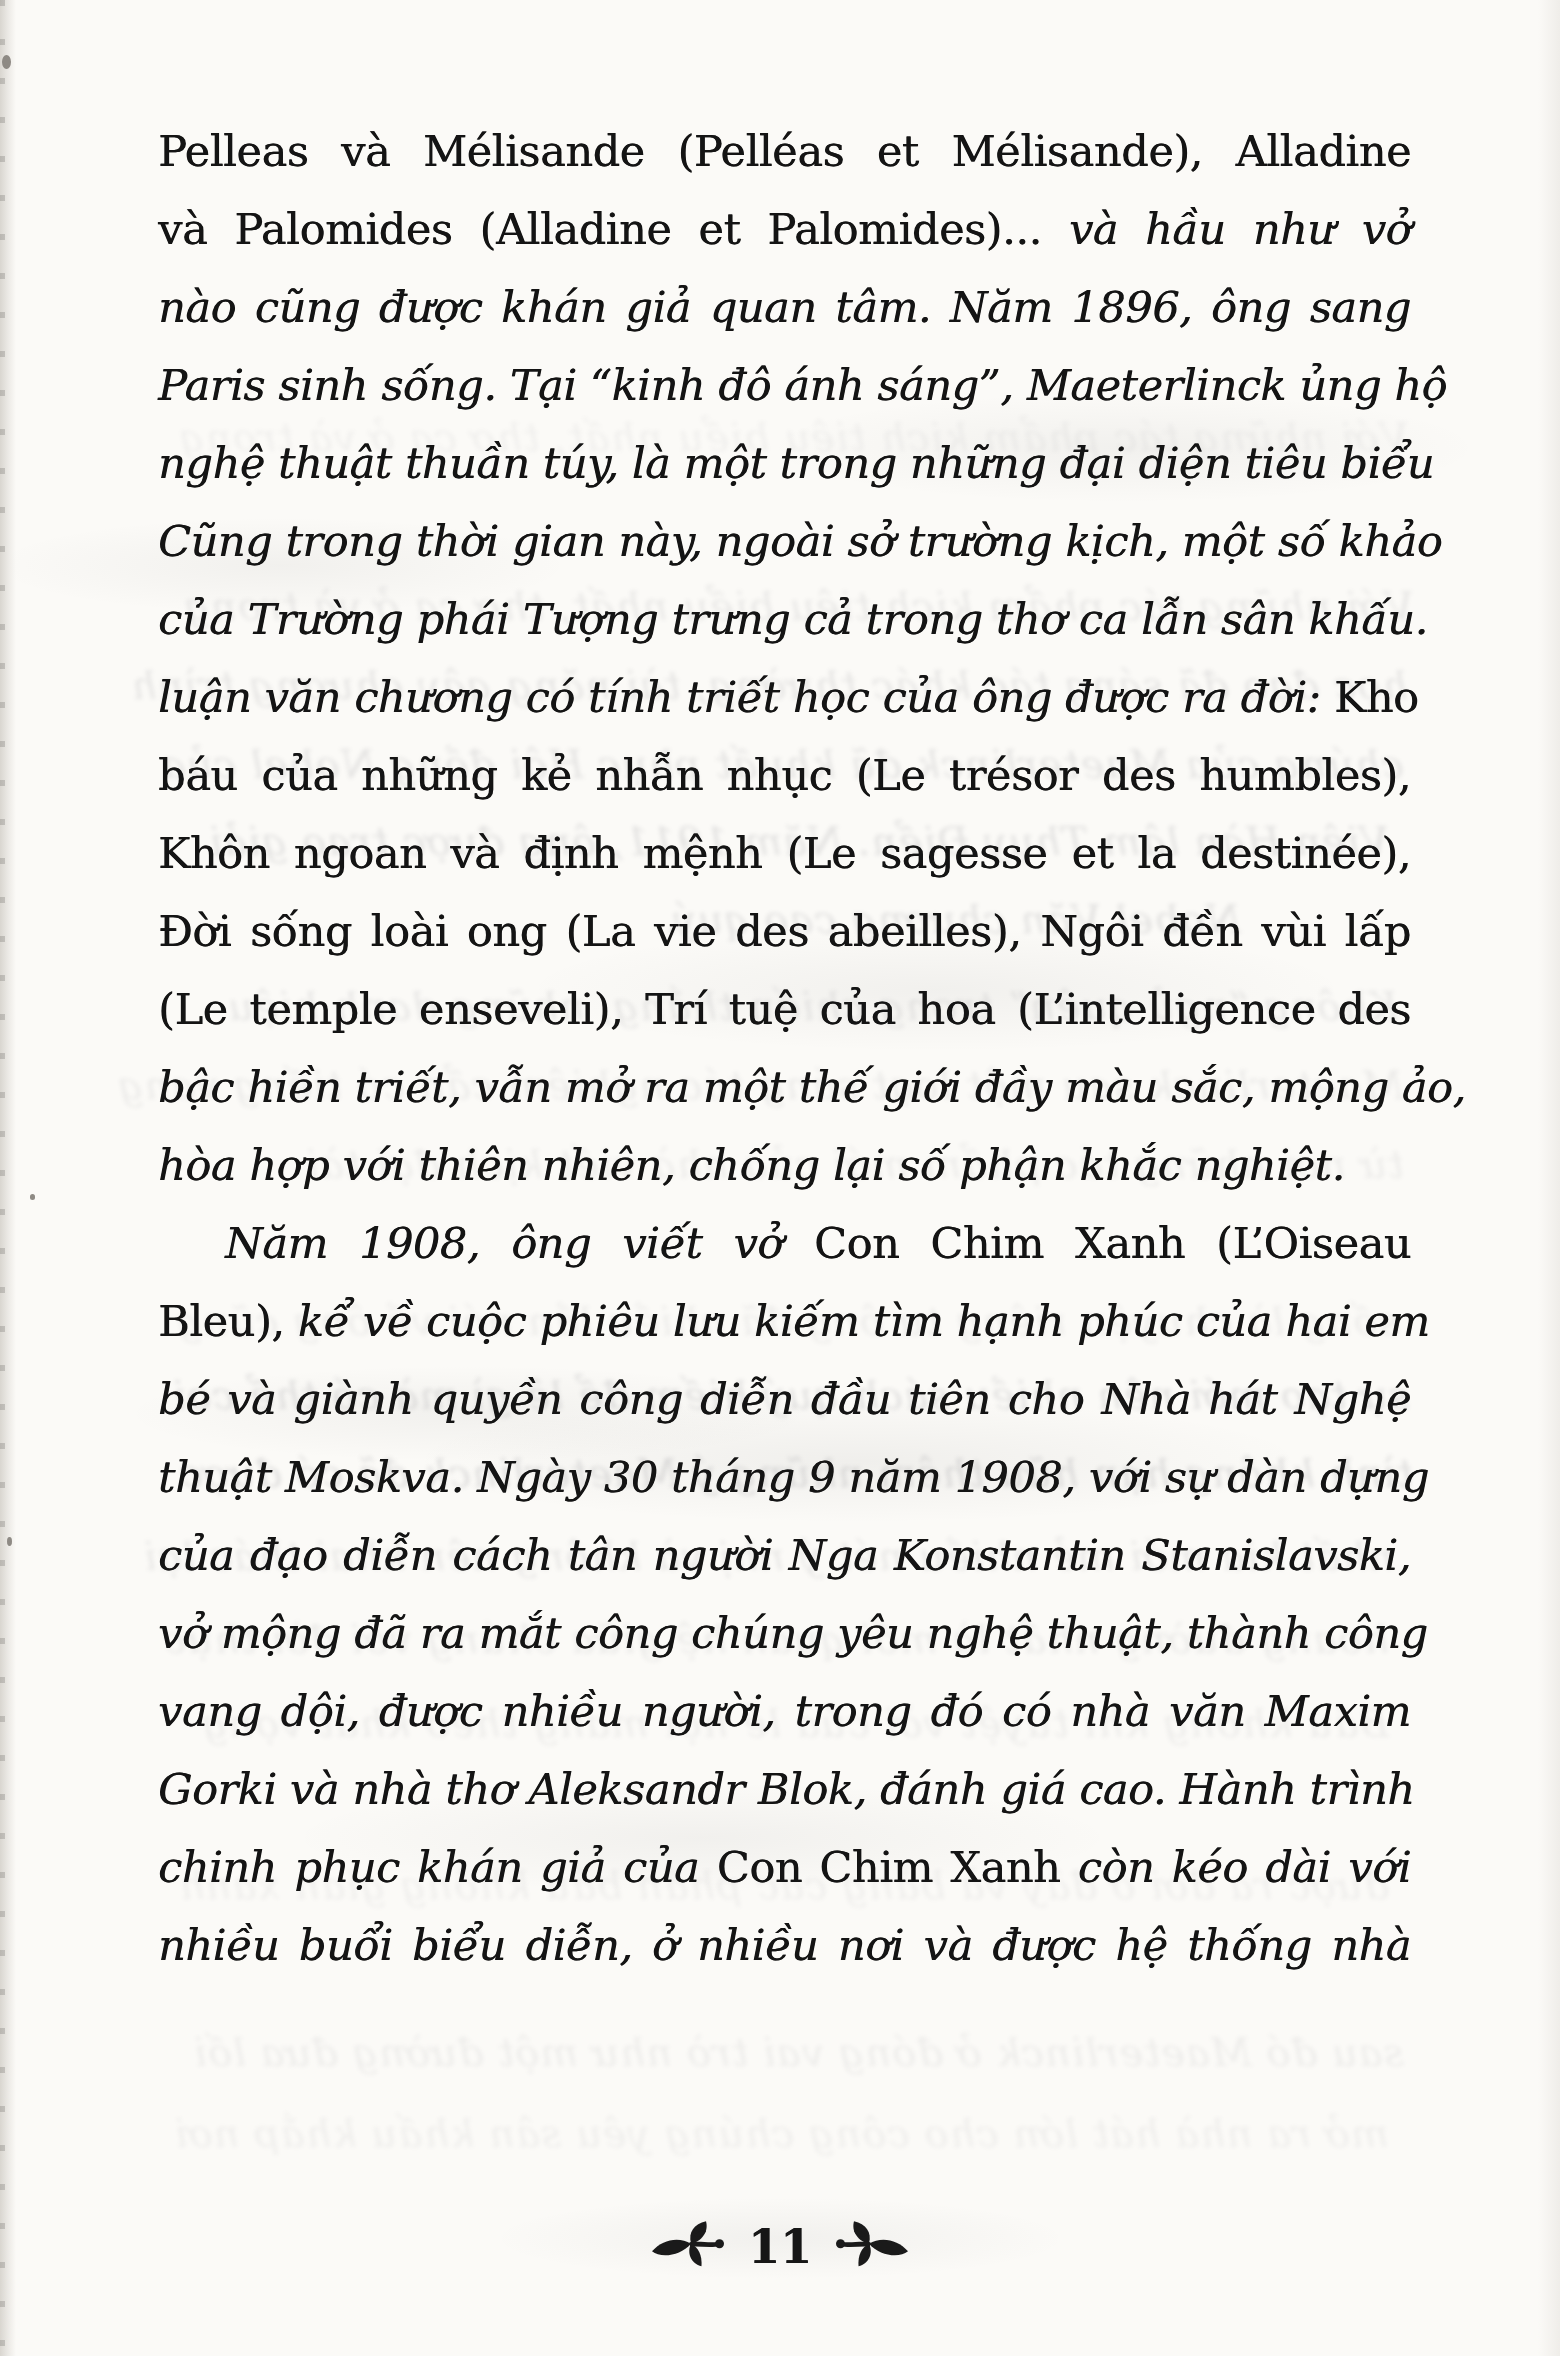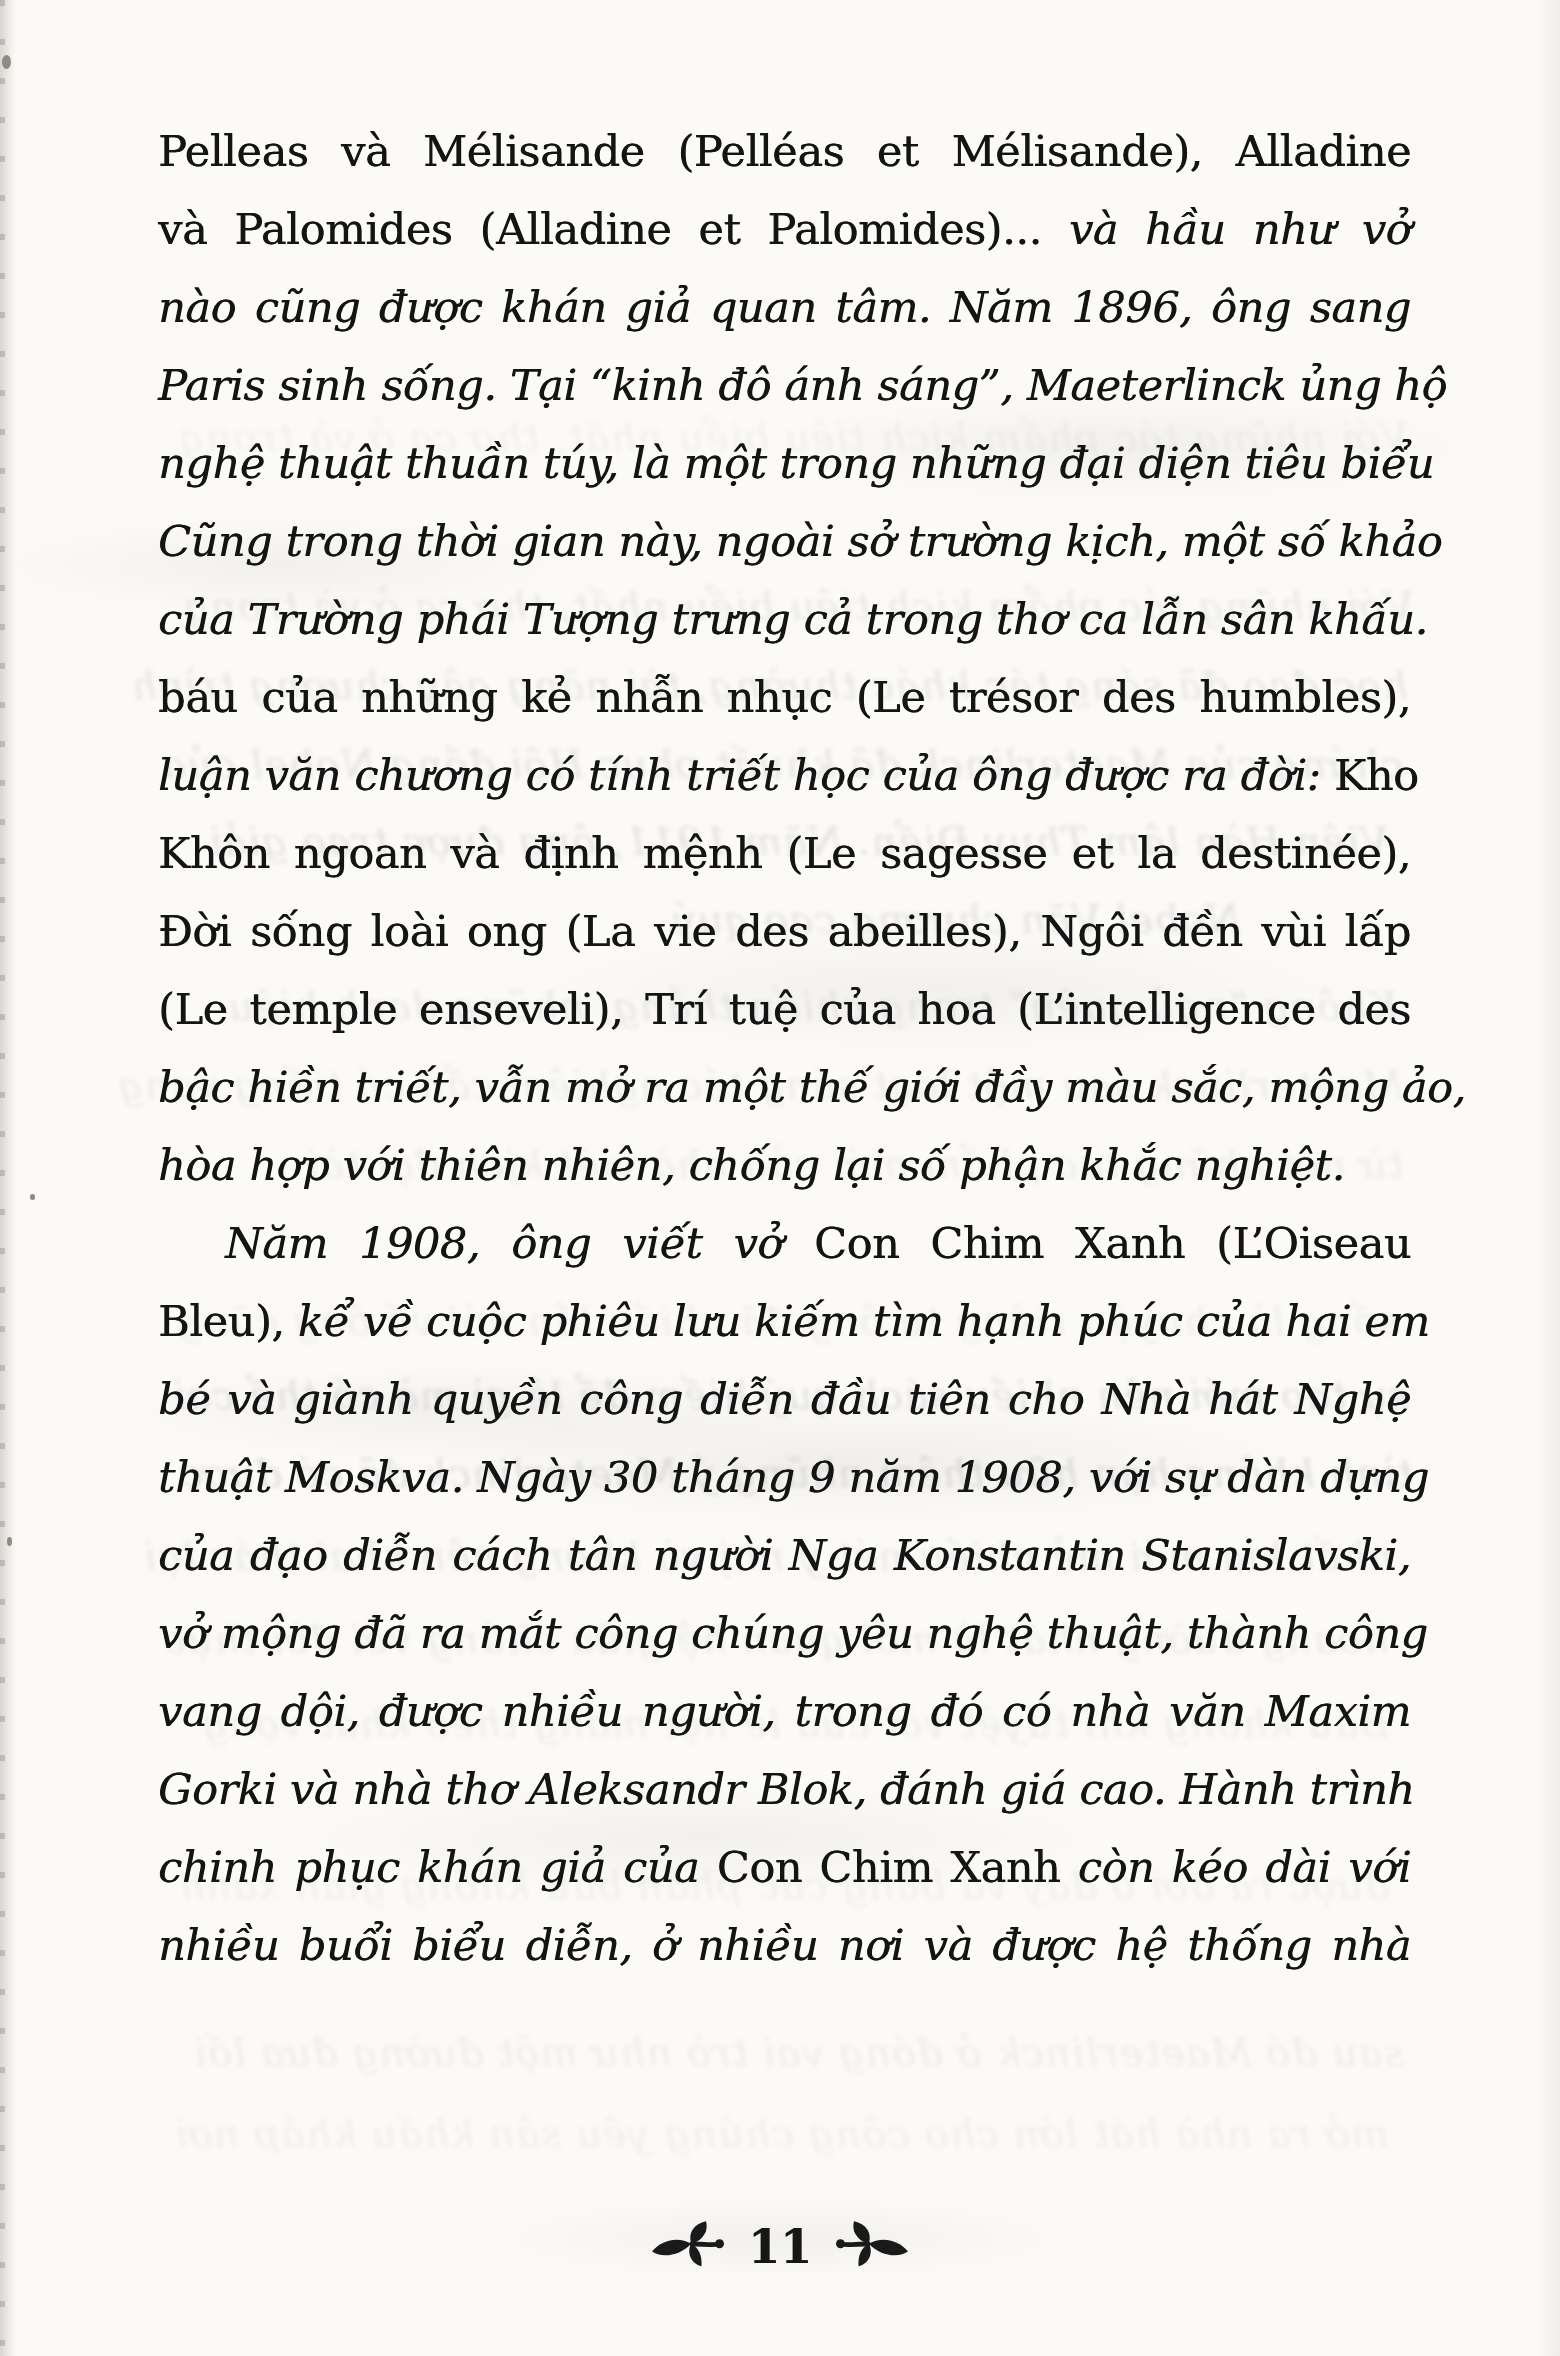--- a/index.html
+++ b/index.html
@@ -120,22 +120,22 @@
   </div>
 
 <main class="text-block" id="text-block">
     <div class="line"><span class="rm">Pelleas và Mélisande (Pelléas et Mélisande), Alladine</span></div>
     <div class="line"><span class="rm">và Palomides (Alladine et Palomides)... </span><span class="it">và hầu như vở</span></div>
     <div class="line"><span class="it">nào cũng được khán giả quan tâm. Năm 1896, ông sang</span></div>
     <div class="line"><span class="it">Paris sinh sống. Tại “kinh đô ánh sáng”, Maeterlinck ủng hộ</span></div>
     <div class="line"><span class="it">nghệ thuật thuần túy, là một trong những đại diện tiêu biểu</span></div>
     <div class="line"><span class="it">Cũng trong thời gian này, ngoài sở trường kịch, một số khảo</span></div>
     <div class="line"><span class="it">của Trường phái Tượng trưng cả trong thơ ca lẫn sân khấu.</span></div>
+    <div class="line"><span class="it">luận văn chương có tính triết học của ông được ra đời: </span><span class="rm">Kho</span></div>
     <div class="line"><span class="rm">báu của những kẻ nhẫn nhục (Le trésor des humbles),</span></div>
-    <div class="line"><span class="it">luận văn chương có tính triết học của ông được ra đời: </span><span class="rm">Kho</span></div>
     <div class="line"><span class="rm">Khôn ngoan và định mệnh (Le sagesse et la destinée),</span></div>
     <div class="line"><span class="rm">Đời sống loài ong (La vie des abeilles), Ngôi đền vùi lấp</span></div>
     <div class="line"><span class="rm">(Le temple enseveli), Trí tuệ của hoa (L’intelligence des</span></div>
     <div class="line"><span class="it">bậc hiền triết, vẫn mở ra một thế giới đầy màu sắc, mộng ảo,</span></div>
     <div class="line para-end"><span class="it">hòa hợp với thiên nhiên, chống lại số phận khắc nghiệt.</span></div>
     <div class="line indent"><span class="it">Năm 1908, ông viết vở </span><span class="rm">Con Chim Xanh (L’Oiseau</span></div>
     <div class="line"><span class="rm">Bleu), </span><span class="it">kể về cuộc phiêu lưu kiếm tìm hạnh phúc của hai em</span></div>
     <div class="line"><span class="it">bé và giành quyền công diễn đầu tiên cho Nhà hát Nghệ</span></div>
     <div class="line"><span class="it">thuật Moskva. Ngày 30 tháng 9 năm 1908, với sự dàn dựng</span></div>
     <div class="line"><span class="it">của đạo diễn cách tân người Nga Konstantin Stanislavski,</span></div>

